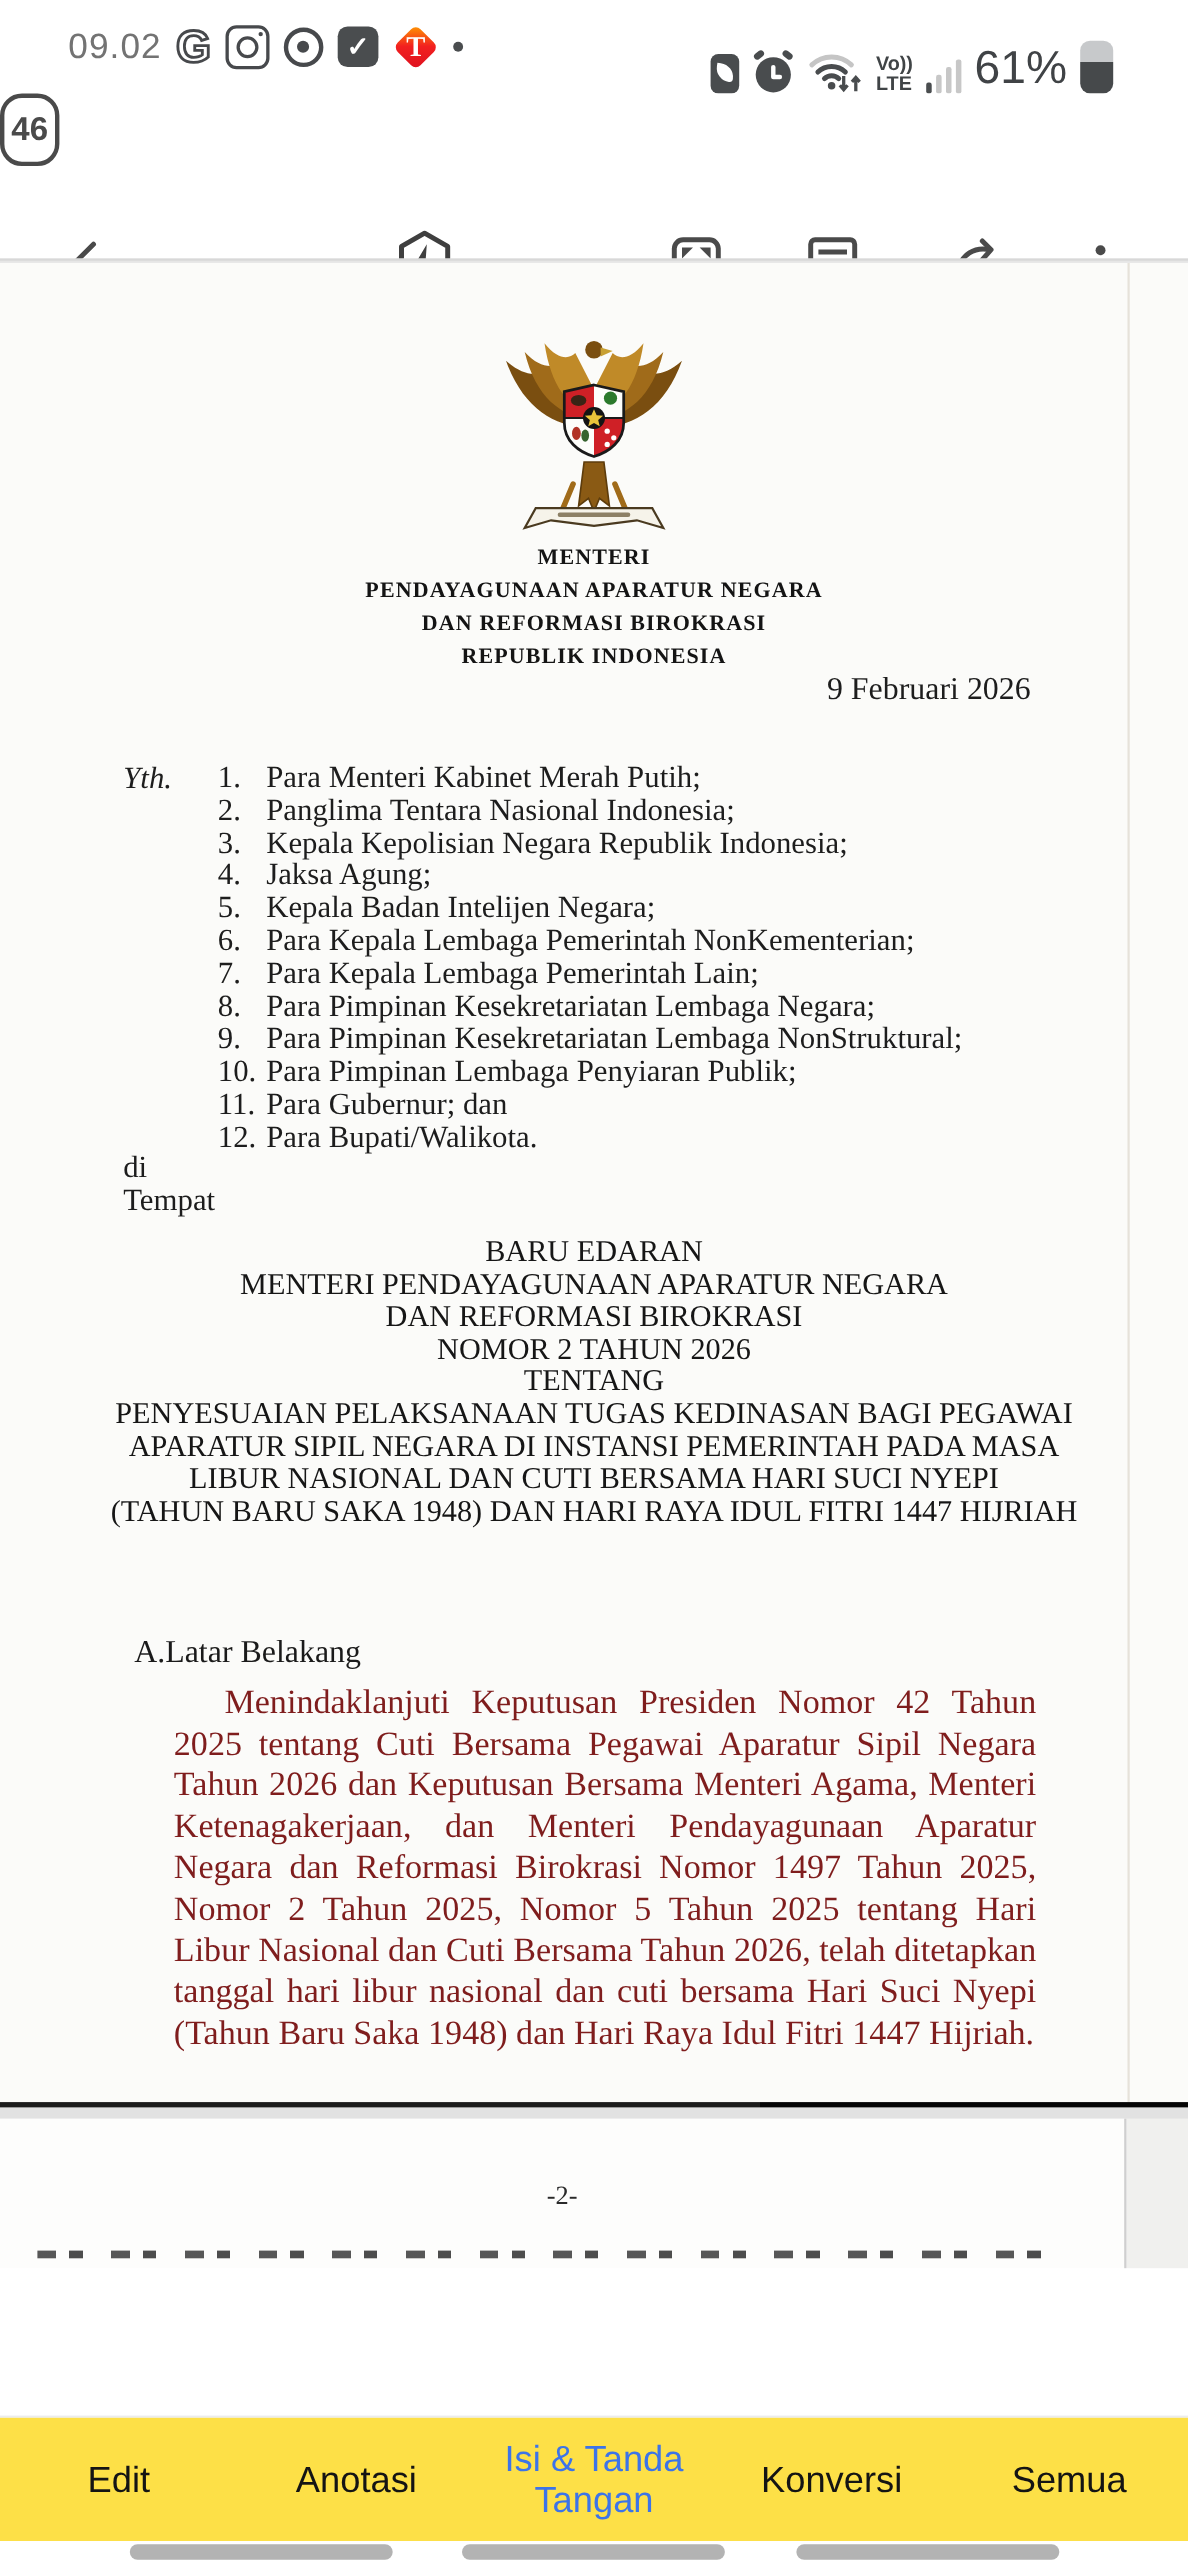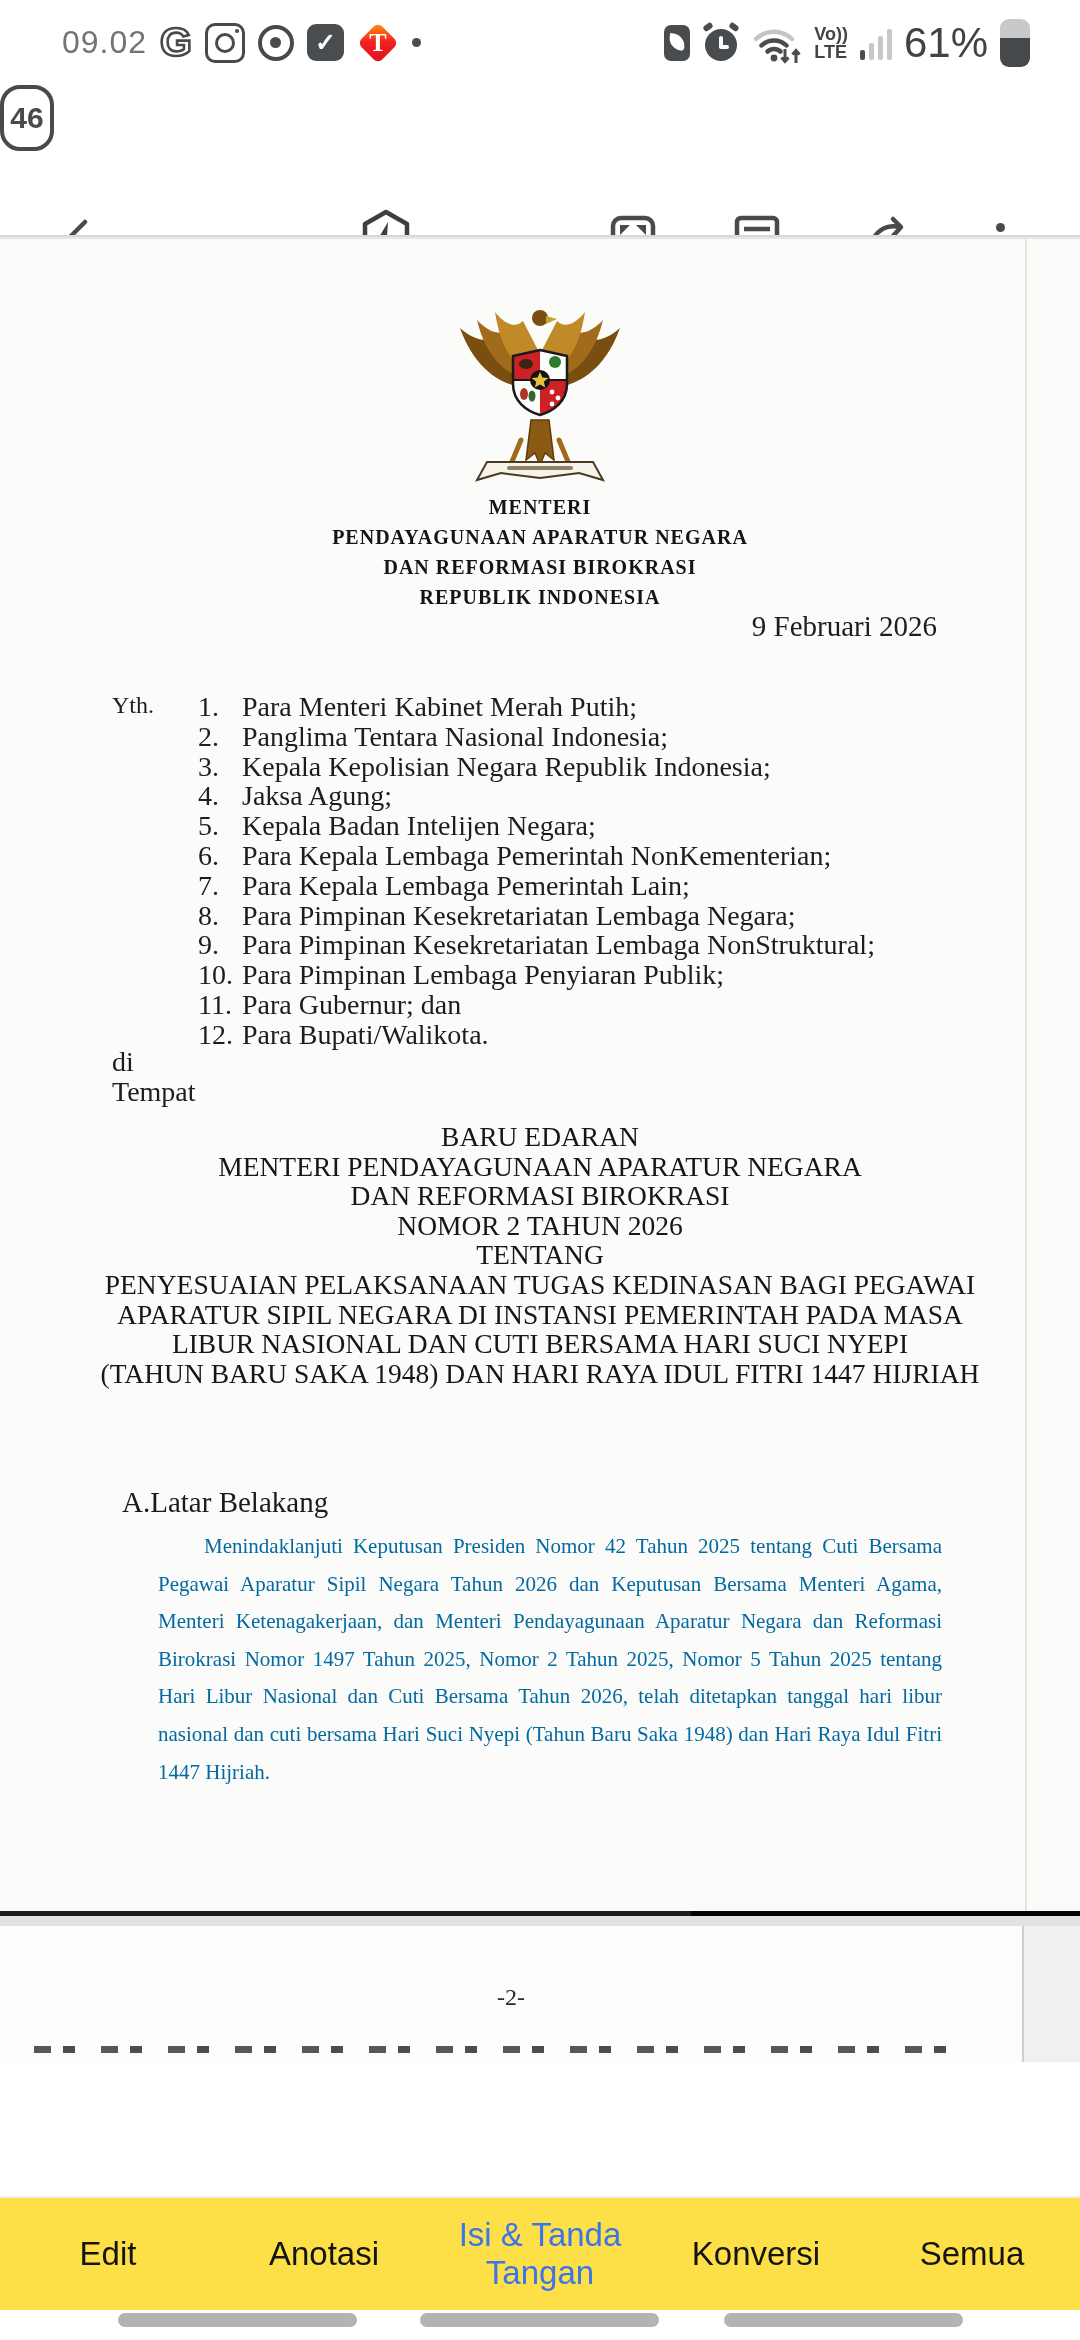--- a/index.html
+++ b/index.html
@@ -3,21 +3,21 @@
 <meta charset="utf-8">
 <style>
   html,body{margin:0;padding:0;background:#fff;}
   .screen{position:relative;width:1080px;height:2340px;background:#fff;overflow:hidden;
           font-family:"Liberation Sans",sans-serif;}
 
   
   .status-bar{position:absolute;top:0;left:0;right:0;height:85px;background:#fff;}
   .sb-left{position:absolute;left:62px;top:0;height:85px;display:flex;align-items:center;gap:13px;}
   .sb-time{font-size:32px;color:#737373;letter-spacing:1px;}
-  .sb-right{position:absolute;right:50px;top:0;height:85px;display:flex;align-items:center;gap:12px;}
+  .sb-right{position:absolute;right:68px;top:0;height:85px;display:flex;align-items:flex-end;gap:12px;}
   .ic-g{font-size:41px;font-weight:700;color:transparent;-webkit-text-stroke:2.6px #47494c;line-height:1;}
   .ic-ig{width:34px;height:34px;border:3px solid #47494c;border-radius:10px;position:relative;}
   .ic-ig i{position:absolute;left:7px;top:7px;width:14px;height:14px;border:3px solid #47494c;border-radius:50%;}
   .ic-ig b{position:absolute;right:3px;top:3px;width:4px;height:4px;background:#47494c;border-radius:50%;}
   .ic-ring{width:36px;height:36px;border:4.5px solid #47494c;border-radius:50%;position:relative;box-sizing:border-box;}
   .ic-ring i{position:absolute;left:8px;top:8px;width:11px;height:11px;background:#47494c;border-radius:50%;}
   .ic-chk{width:37px;height:37px;background:#4a4d4f;border-radius:9px;color:#fff;font-size:25px;font-weight:700;
           display:flex;align-items:center;justify-content:center;}
   .ic-tdia{width:42px;height:42px;position:relative;display:flex;align-items:center;justify-content:center;}
   .ic-tdia i{position:absolute;inset:4px;background:linear-gradient(135deg,#ff9d00 0%,#f22020 48%,#dd1120 100%);
@@ -69,32 +69,32 @@
   .page2-strip{position:absolute;left:1024px;top:1689px;right:0;height:138px;background:#f0f0ee;}
   .pnum{position:absolute;left:0;width:1022px;top:58px;text-align:center;font-size:24px;color:#2a2a2a;}
   .cutoff{position:absolute;left:34px;right:70px;top:120px;height:7px;opacity:.85;
     background:repeating-linear-gradient(90deg,#3a3a3a 0 17px,transparent 17px 29px,#2e2e2e 29px 41px,transparent 41px 67px);}
 
   
   .emblem{position:absolute;left:50%;top:53px;transform:translateX(-50%);}
   .letterhead{position:absolute;left:0;top:253px;width:1080px;text-align:center;
               font-weight:700;font-size:20px;line-height:30px;letter-spacing:1px;color:#141414;}
   .doc-date{position:absolute;right:143px;top:371px;font-size:29px;color:#1d1d1d;}
-  .yth{position:absolute;left:112px;top:453px;font-size:24px;color:#1d1d1d;}
+  .yth{position:absolute;left:112px;top:453px;font-size:28px;color:#1d1d1d;font-style:italic;}
   .recips{position:absolute;left:198px;top:453px;right:90px;font-size:28px;line-height:29.8px;color:#1d1d1d;}
   .recip{display:flex;}
   .recip .num{width:44px;flex:none;}
   .di-block{position:absolute;left:112px;top:808px;font-size:28px;line-height:30px;color:#1d1d1d;}
   .subject{position:absolute;left:0;top:883px;width:1080px;text-align:center;
            font-size:27.5px;line-height:29.6px;color:#161616;}
   .subject div{white-space:nowrap;}
   .section-a{position:absolute;left:122px;top:1247px;font-size:29px;color:#1a1a1a;}
   .section-a .sa-t{}
-  .para{position:absolute;left:158px;top:1289px;width:784px;font-size:21px;line-height:37.6px;
-        text-align:justify;text-indent:46px;color:#0369a1;}
+  .para{position:absolute;left:158px;top:1289px;width:784px;font-size:31px;line-height:37.6px;
+        text-align:justify;text-indent:46px;color:#7f1d1d;}
 
   
   .tools{position:absolute;top:2062px;left:0;right:0;height:134px;background:#fff;}
   .divider{position:absolute;top:2196px;left:0;right:0;height:2px;background:#ececec;}
 
   
   .tabbar{position:absolute;top:2198px;left:0;right:0;height:112px;background:#fde047;display:flex;}
   .tab{flex:1;display:flex;align-items:center;justify-content:center;font-size:33px;color:#141414;text-align:center;}
   .tab .lbl{max-width:185px;line-height:38px;}
   .tab.active{color:#3c74e9;}

